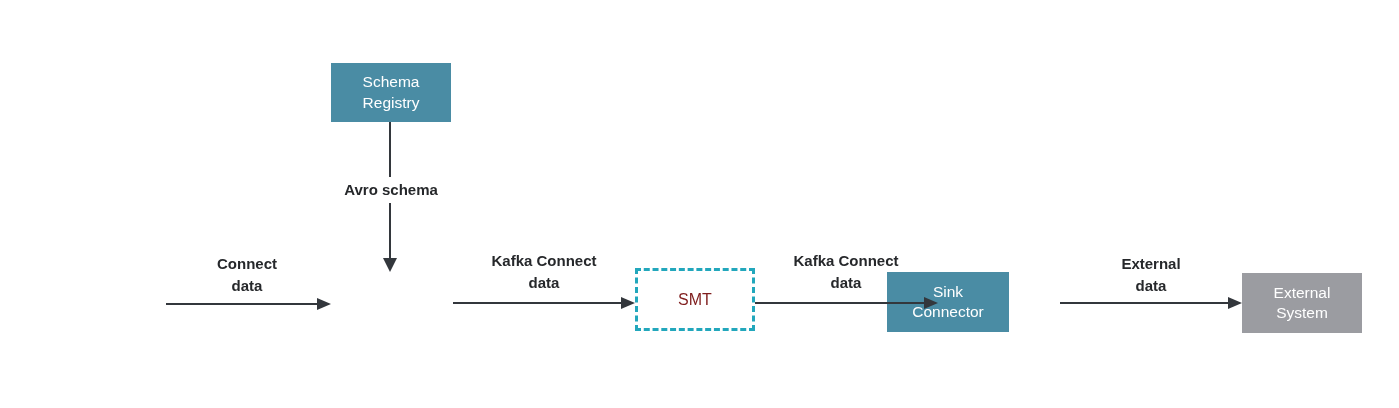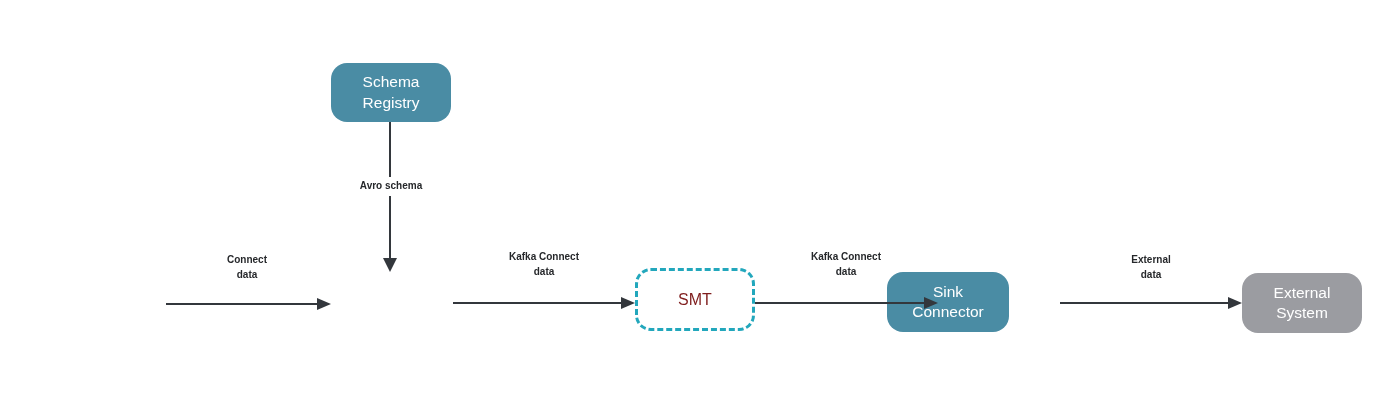--- a/index.html
+++ b/index.html
@@ -14,21 +14,21 @@
     height: 408px;
     background: #ffffff;
     overflow: hidden;
   }
   .node {
     position: absolute;
     display: flex;
     align-items: center;
     justify-content: center;
     text-align: center;
-    border-radius: 16px;
+    border-radius: 0;
     color: #ffffff;
     font-size: 15.5px;
     line-height: 1.32;
     white-space: pre-line;
     box-sizing: border-box;
   }
   .node.teal { background: #4A8CA4; }
   .node.dark { background: #2C5567; }
   .node.gray { background: #9B9CA1; }
   .node.dashed {
@@ -59,21 +59,21 @@
     width: 0; height: 0;
     border-left: 7px solid transparent;
     border-right: 7px solid transparent;
     border-top: 14px solid #33373C;
   }
   .edge-label {
     position: absolute;
     transform: translateX(-50%);
     text-align: center;
     font-weight: bold;
-    font-size: 10px;
+    font-size: 15px;
     line-height: 1.45;
     color: #26282B;
     white-space: pre-line;
   }
   .edge-label.on-line {
     background: #ffffff;
     padding: 2px 8px;
   }
 </style>
 </head>

